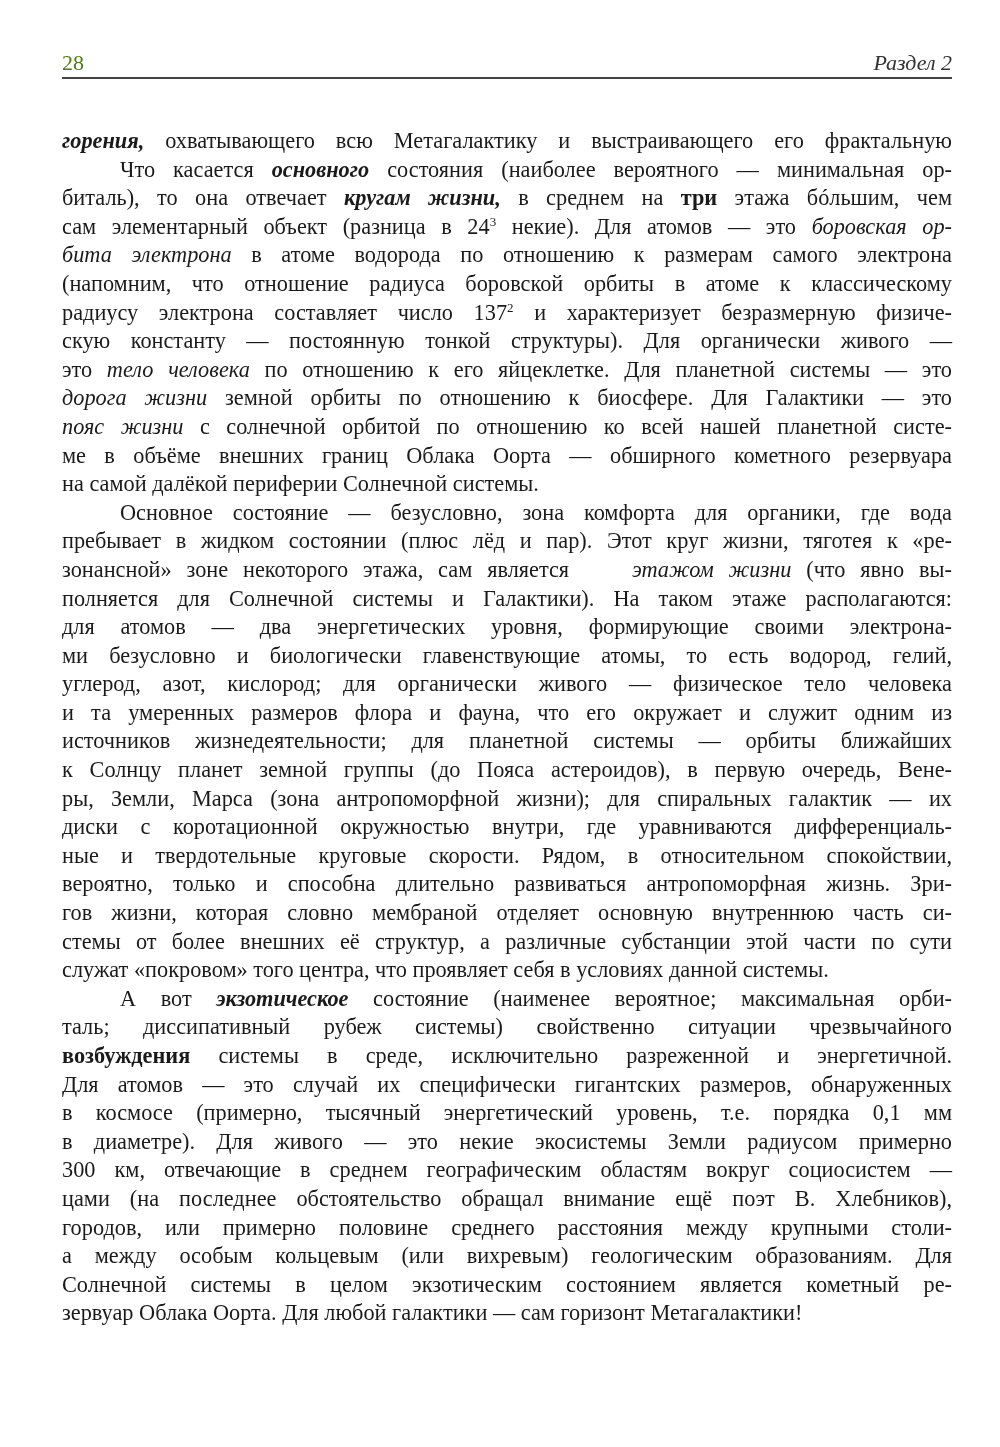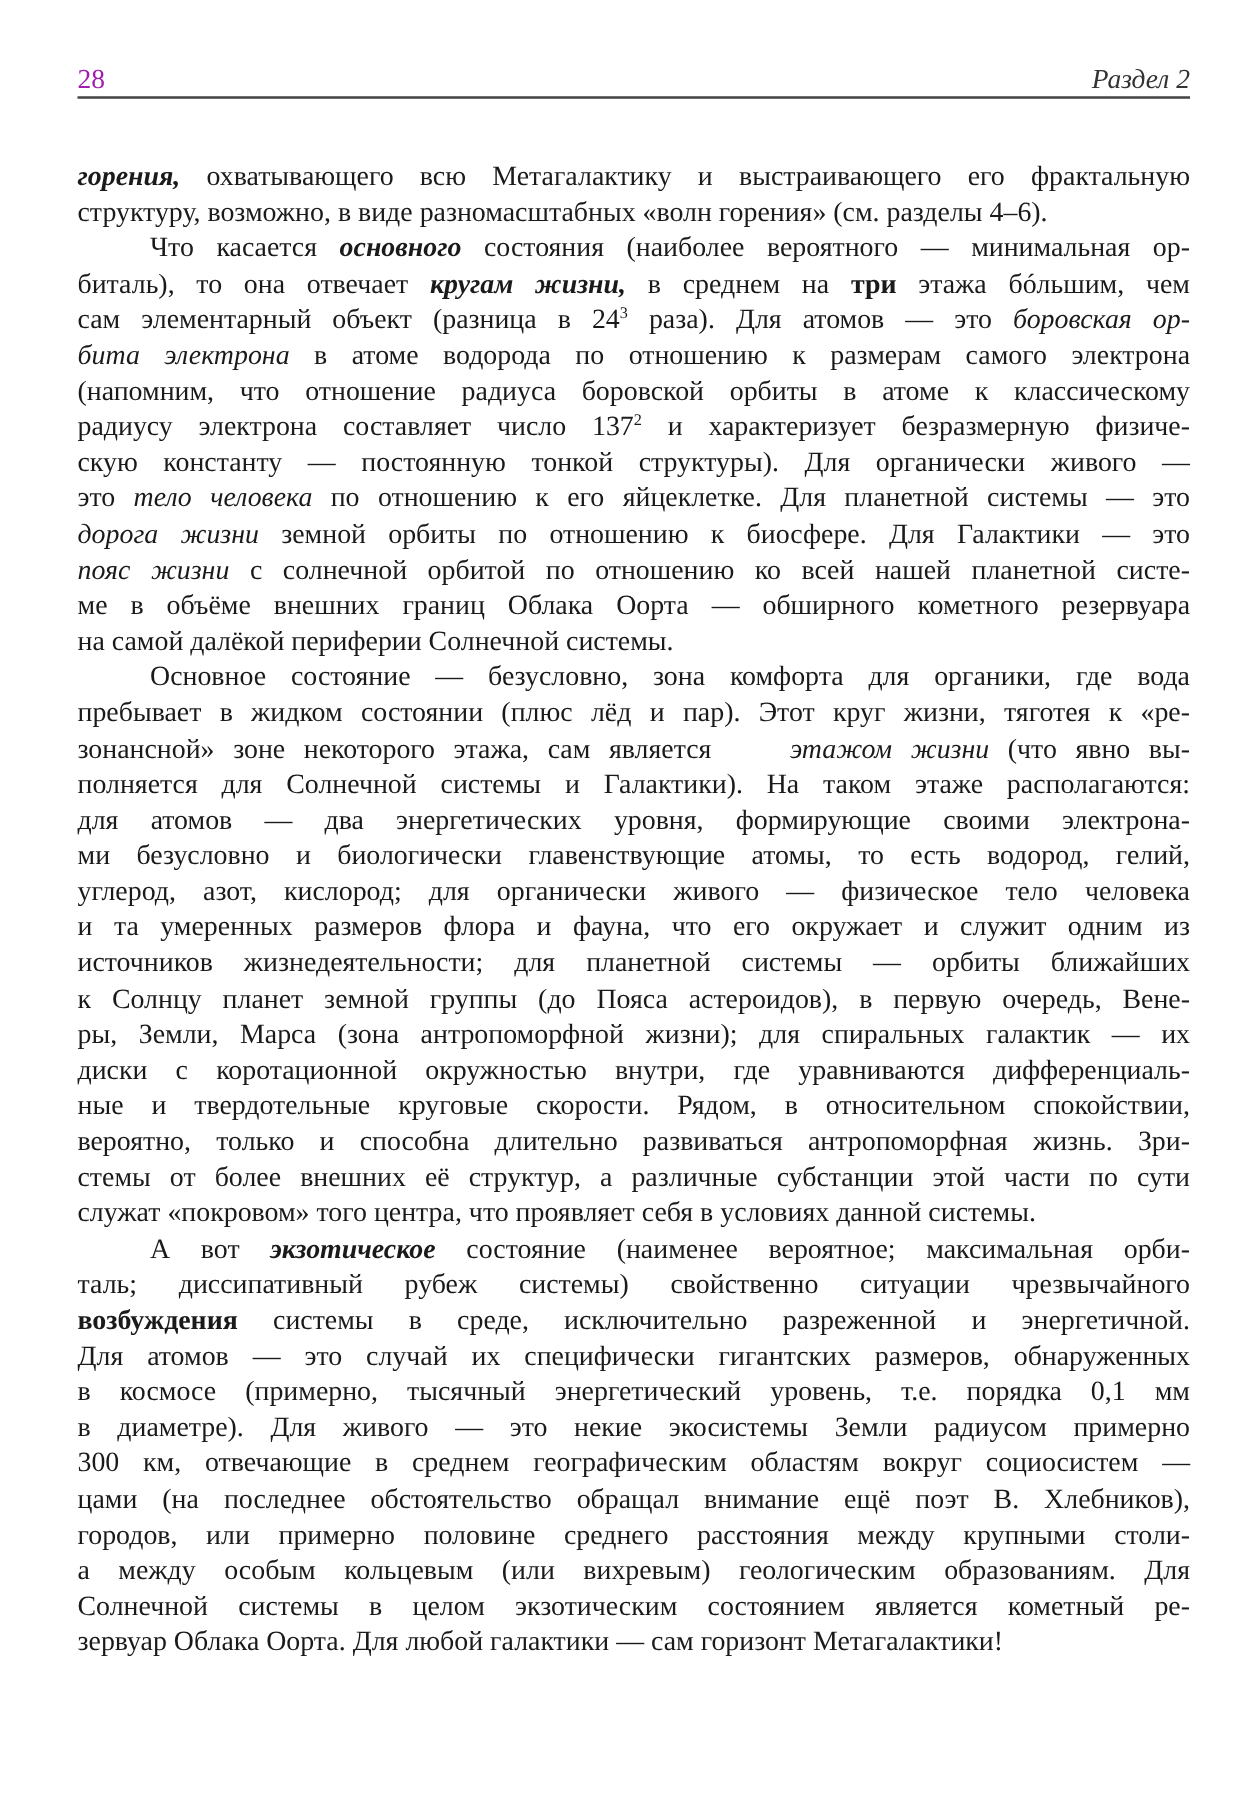--- a/index.html
+++ b/index.html
@@ -1,19 +1,19 @@
 <!DOCTYPE html>
 <html><head>
 <meta charset="utf-8">
 <style>
   html, body { margin: 0; padding: 0; background: #ffffff; }
   body { width: 1000px; height: 1447px; position: relative; overflow: hidden; color: #1a1a1a;
          font-family: "Liberation Serif", "DejaVu Serif", serif; }
   .header { position: absolute; left: 62px; top: 50px; width: 890px; height: 30px; }
-  .page-num { position: absolute; left: 0; top: 0; font-size: 22px; color: #a21caf; }
+  .page-num { position: absolute; left: 0; top: 0; font-size: 22px; color: #4d7c0f; }
   .section { position: absolute; right: 0; top: 0; font-size: 22px; font-style: italic; color: #333; text-align: right; }
   .rule { position: absolute; left: 62px; top: 77px; width: 890px; height: 2px; background: #444; }
   .body-text { position: absolute; left: 62px; top: 127px; width: 890px; font-size: 22.3px; }
   .line { height: 28.6px; line-height: 28.6px; text-align: justify; text-align-last: justify; white-space: nowrap; overflow: visible; }
   .line.last { text-align-last: left; }
   .line.indent { padding-left: 58px; }
   .bi { font-weight: bold; font-style: italic; }
   sup { font-size: 13px; line-height: 0; vertical-align: 8px; }
 </style>
 </head>
@@ -21,26 +21,25 @@
 
 <div class="header">
   <span class="page-num">28</span>
   <span class="section">Раздел 2</span>
 </div>
 <div class="rule"></div>
 
 <div class="body-text" id="body-text">
     <div>
       <div class="line"><span class="bi">горения,</span><span> охватывающего всю Метагалактику и выстраивающего его фрактальную</span></div>
-      <div class="line last"><span>структуру, возможно, в виде разномасштабных «волн горения» (см. разделы 4–6).</span></div>
     </div>
     <div>
       <div class="line indent"><span>Что касается </span><span class="bi">основного</span><span> состояния (наиболее вероятного — минимальная ор-</span></div>
       <div class="line"><span>биталь), то она отвечает </span><span class="bi">кругам жизни,</span><span> в среднем на </span><span style="font-weight: bold;">три</span><span> этажа бóльшим, чем</span></div>
-      <div class="line"><span>сам элементарный объект (разница в 24</span><sup>3</sup><span> раза). Для атомов — это </span><span style="font-style: italic;">боровская ор-</span></div>
+      <div class="line"><span>сам элементарный объект (разница в 24</span><sup>3</sup><span> некие). Для атомов — это </span><span style="font-style: italic;">боровская ор-</span></div>
       <div class="line"><span style="font-style: italic;">бита электрона</span><span> в атоме водорода по отношению к размерам самого электрона</span></div>
       <div class="line"><span>(напомним, что отношение радиуса боровской орбиты в атоме к классическому</span></div>
       <div class="line"><span>радиусу электрона составляет число 137</span><sup>2</sup><span> и характеризует безразмерную физиче-</span></div>
       <div class="line"><span>скую константу — постоянную тонкой структуры). Для органически живого —</span></div>
       <div class="line"><span>это </span><span style="font-style: italic;">тело человека</span><span> по отношению к его яйцеклетке. Для планетной системы — это</span></div>
       <div class="line"><span style="font-style: italic; margin-top: 44px;">дорога жизни</span><span> земной орбиты по отношению к биосфере. Для Галактики — это</span></div>
       <div class="line"><span style="font-style: italic;">пояс жизни</span><span> с солнечной орбитой по отношению ко всей нашей планетной систе-</span></div>
       <div class="line"><span>ме в объёме внешних границ Облака Оорта — обширного кометного резервуара</span></div>
       <div class="line last"><span>на самой далёкой периферии Солнечной системы.</span></div>
     </div>
@@ -52,20 +51,21 @@
       <div class="line"><span>для атомов — два энергетических уровня, формирующие своими электрона-</span></div>
       <div class="line"><span>ми безусловно и биологически главенствующие атомы, то есть водород, гелий,</span></div>
       <div class="line"><span>углерод, азот, кислород; для органически живого — физическое тело человека</span></div>
       <div class="line"><span>и та умеренных размеров флора и фауна, что его окружает и служит одним из</span></div>
       <div class="line"><span>источников жизнедеятельности; для планетной системы — орбиты ближайших</span></div>
       <div class="line"><span>к Солнцу планет земной группы (до Пояса астероидов), в первую очередь, Вене-</span></div>
       <div class="line"><span>ры, Земли, Марса (зона антропоморфной жизни); для спиральных галактик — их</span></div>
       <div class="line"><span>диски с коротационной окружностью внутри, где уравниваются дифференциаль-</span></div>
       <div class="line"><span>ные и твердотельные круговые скорости. Рядом, в относительном спокойствии,</span></div>
       <div class="line"><span>вероятно, только и способна длительно развиваться антропоморфная жизнь. Зри-</span></div>
+      <div class="line"><span>гов жизни, которая словно мембраной отделяет основную внутреннюю часть си-</span></div>
       <div class="line"><span>стемы от более внешних её структур, а различные субстанции этой части по сути</span></div>
       <div class="line last"><span>служат «покровом» того центра, что проявляет себя в условиях данной системы.</span></div>
     </div>
     <div>
       <div class="line indent"><span>А вот </span><span class="bi">экзотическое</span><span> состояние (наименее вероятное; максимальная орби-</span></div>
       <div class="line"><span>таль; диссипативный рубеж системы) свойственно ситуации </span><span style="font-weight: normal;">чрезвычайного</span></div>
       <div class="line"><span style="font-weight: bold;">возбуждения</span><span> системы в среде, исключительно разреженной и энергетичной.</span></div>
       <div class="line"><span>Для атомов — это случай их специфически гигантских размеров, обнаруженных</span></div>
       <div class="line"><span>в космосе (примерно, тысячный энергетический уровень, т.е. порядка 0,1 мм</span></div>
       <div class="line"><span>в диаметре). Для живого — это некие экосистемы Земли радиусом примерно</span></div>

